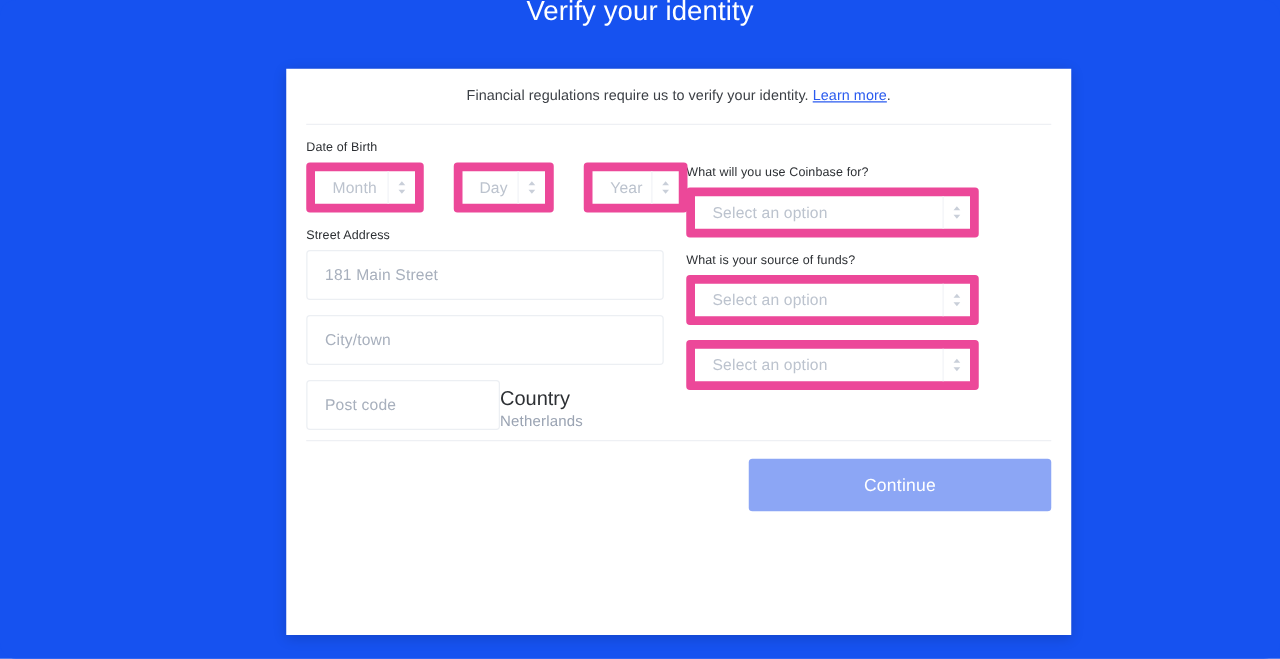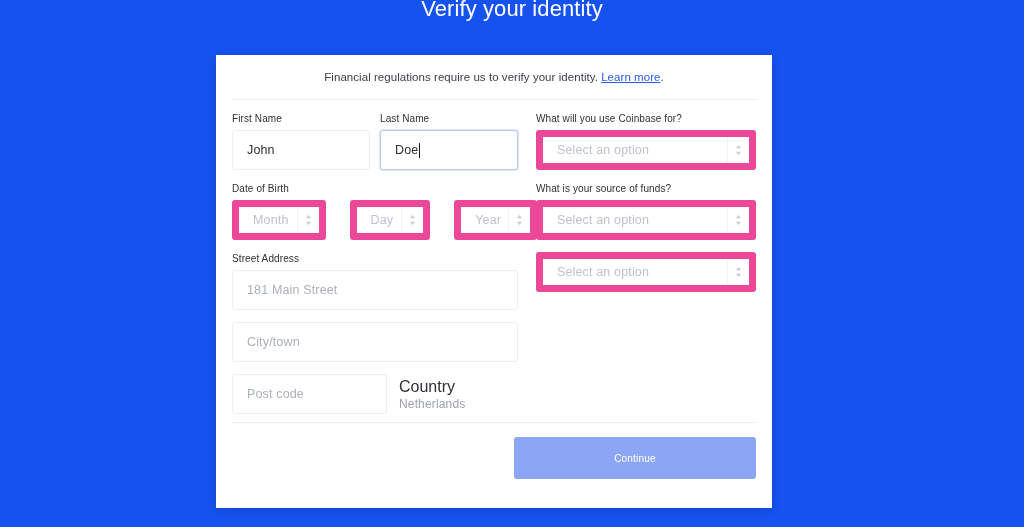--- a/index.html
+++ b/index.html
@@ -34,23 +34,23 @@
     color: #ffffff;
     font-size: 22px;
     font-weight: 400;
     letter-spacing: 0.1px;
     line-height: 30px;
   }
 
   
   .card {
     position: absolute;
-    left: 216px;
+    left: 229px;
     top: 55px;
-    width: 556px;
+    width: 628px;
     height: 453px;
     background: #ffffff;
     box-shadow: 0 2px 10px rgba(0,0,0,0.16);
   }
 
   .intro {
     text-align: center;
     font-size: 11.5px;
     color: #3b3f45;
     padding-top: 16px;
@@ -67,21 +67,21 @@
     background: #eef0f4;
     margin: 16px 16px 0 16px;
   }
 
   .body {
     display: flex;
     padding: 12px 16px 0 16px;
   }
 
   .col-left  { width: 300px; padding-right: 14px; }
-  .col-right { width: 238px; padding-left: 4px; }
+  .col-right { width: 238px; padding-left: 4px; margin-top: 20px; }
 
   
   .field-label {
     font-size: 10px;
     color: #2d3034;
     font-weight: 400;
     letter-spacing: 0.1px;
     margin-bottom: 5px;
     line-height: 13px;
   }
@@ -151,21 +151,21 @@
 
   .stepper svg { display: block; }
 
   
   .row-dob { display: flex; gap: 24px; }
   .dob-month { width: 115px; }
   .dob-day   { width: 82px; }
   .dob-year  { width: 83px; }
 
   
-  .row-post { display: flex; gap: 12px; align-items: flex-start; }
+  .row-post { display: flex; align-items: flex-end; }
   .post-input { width: 155px; }
   .country-block { padding-top: 6px; }
   .country-label {
     font-size: 16px;
     color: #2d3034;
     margin-bottom: 4px;
     line-height: 13px;
   }
   .country-value {
     font-size: 12px;
@@ -186,21 +186,21 @@
     justify-content: flex-end;
   }
 
   .continue-btn {
     width: 242px;
     height: 42px;
     background: #8ca6f5;
     border: none;
     border-radius: 3px;
     color: #ffffff;
-    font-size: 10px;
+    font-size: 14px;
     font-family: "Liberation Sans", sans-serif;
     letter-spacing: 0.2px;
     cursor: default;
   }
 </style>
 </head>
 <body>
 
 <div class="screen">
 
@@ -212,35 +212,20 @@
       <span>Financial regulations require us to verify your identity.</span>
       <a href="#">Learn more</a><span>.</span>
     </div>
 
     <div class="divider"></div>
 
     <div class="body">
 
       <div class="col-left">
 
-        <div class="row-names field-group">
-          <div>
-            <div class="field-label">First Name</div>
-            <div class="input">
-              <span>John</span>
-            </div>
-          </div>
-          <div>
-            <div class="field-label">Last Name</div>
-            <div class="input focused">
-              <span>Doe</span>
-                <span class="caret"></span>
-            </div>
-          </div>
-        </div>
 
         <div class="field-group">
           <div class="field-label">Date of Birth</div>
           <div class="row-dob">
 
             <div class="select dob-month">
               <span>Month</span>
               <span class="stepper">
                 <svg width="9" height="14" viewBox="0 0 9 14" aria-hidden="true">
                   <path d="M4.5 2 L7.2 5.2 L1.8 5.2 Z" fill="#c9cfd9"></path>

